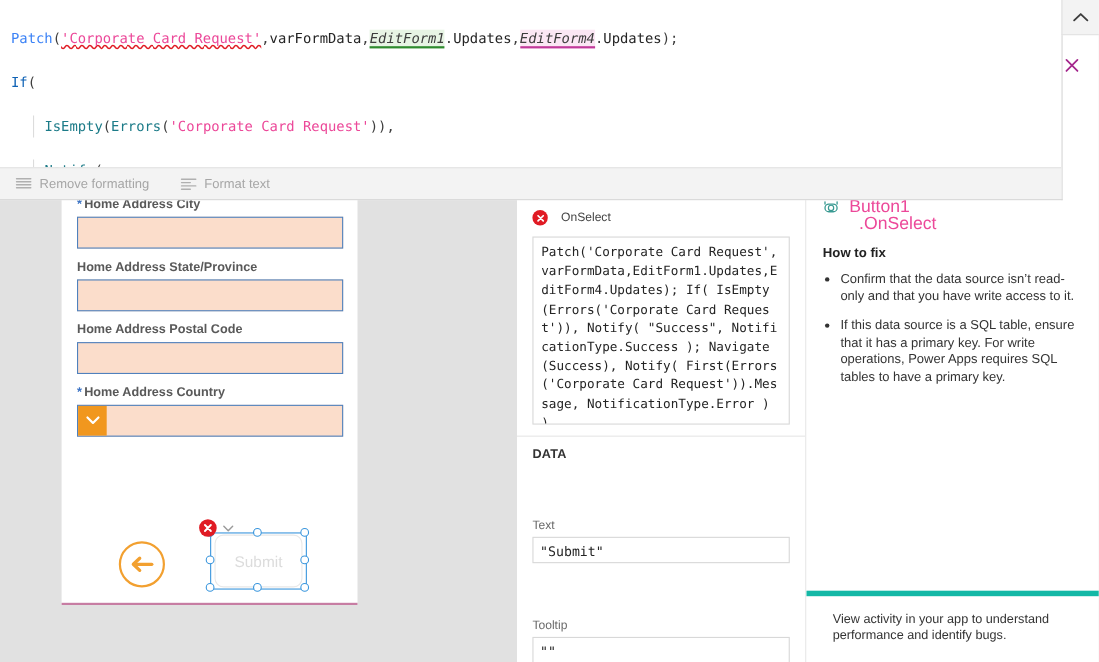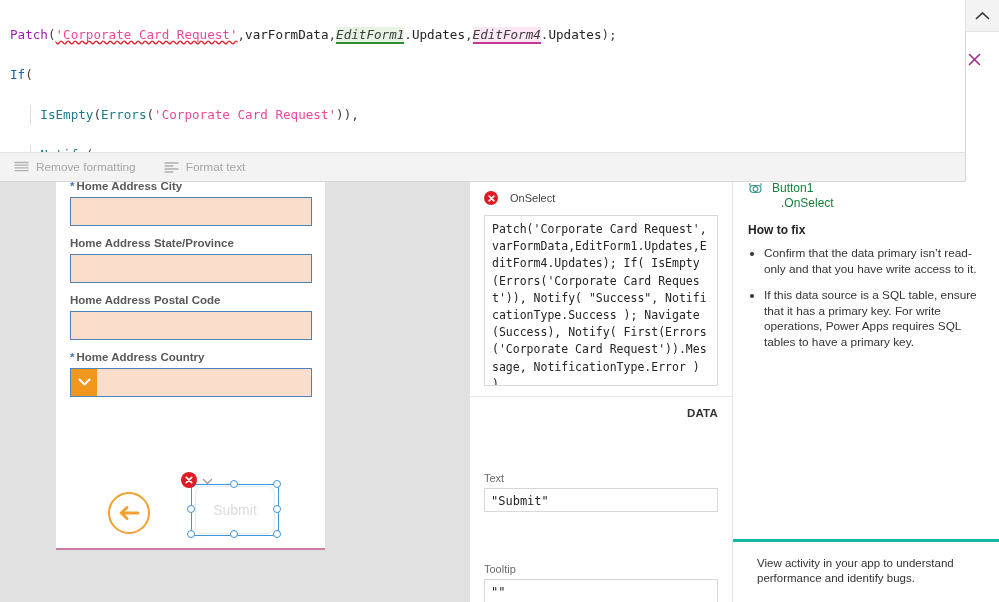--- a/index.html
+++ b/index.html
@@ -103,21 +103,21 @@
     overflow: hidden;
     padding: 5px 7px;
     font-family: "DejaVu Sans Mono", monospace;
     font-size: 11.5px; line-height: 17.2px; color: #242424;
     word-break: break-all;
     white-space: pre-wrap;
   }
   .panel-divider { margin-top: 10px; border-top: 1px solid #e6e6e6; }
   .data-title {
     font-size: 11.5px; font-weight: bold; color: #333;
-    padding: 10px 14px 2px 14px; letter-spacing: .2px; text-align: right;
+    padding: 10px 14px 2px 14px; letter-spacing: .2px;
   }
   .data-field { padding: 6px 14px 0 14px; }
   .data-field-label { font-size: 11px; color: #6b6b6b; padding-bottom: 4px; margin-top: 45px; }
   .data-field-input {
     border: 1px solid #d8d8d8; background: #fff; height: 24px;
     font-family: "DejaVu Sans Mono", monospace;
     font-size: 12px; color: #242424;
     padding: 3px 6px 0 6px; line-height: 18px;
     white-space: nowrap; overflow: hidden;
   }
@@ -132,37 +132,37 @@
   .help-close {
     position: absolute; right: 16px; top: 50px;
     width: 18px; height: 18px;
     display: flex; align-items: center; justify-content: center;
     cursor: pointer;
   }
   .help-src {
     position: absolute; left: 15px; top: 181px; right: 10px;
     display: flex; gap: 8px; align-items: flex-start;
   }
-  .help-src-text { font-size: 12px; color: #15803d; line-height: 15px; }
+  .help-src-text { font-size: 16px; color: #ec4899; line-height: 15px; }
   .help-src-text .sub { padding-left: 9px; }
   .help-howto {
     position: absolute; left: 15px; top: 223px; right: 12px;
     font-size: 12px; font-weight: bold; color: #222;
   }
   .help-list {
     position: absolute; left: 15px; top: 246px; right: 14px;
     margin: 0; padding: 0 0 0 16px;
   }
   .help-list li {
     font-size: 11.8px; color: #333; line-height: 15.5px;
     margin-bottom: 11px;
   }
   .help-foot {
     position: absolute; left: 0; right: 0; bottom: 0;
-    border-top: 3px solid #14b8a6;
+    border-top: 5px solid #14b8a6;
     padding: 14px 24px 16px 24px;
   }
   .help-foot p {
     margin: 0; font-size: 11.5px; color: #333; line-height: 15px;
   }
   
   .help-bleed {
     position: absolute; left: 15px; top: 130px; right: 12px;
     font-size: 11.8px; color: #333; line-height: 15.5px;
   }
@@ -183,21 +183,21 @@
     font-family: "DejaVu Sans Mono", monospace;
     font-size: 12.6px; line-height: 20px;
     white-space: pre;
     color: #242424;
   }
   .formula-code .ln { position: relative; height: 20px; }
   .indent-rule {
     position: absolute; left: 20px; top: 0; bottom: 0;
     width: 1px; background: #dcdcdc;
   }
-  .tok-fn { color: #a21caf; }
+  .tok-fn { color: #3b82f6; }
   .tok-fn2 { color: #1c7b88; }
   .tok-str2 { color: #ec4899; }
   .tok-punct { color: #3d3d3d; }
   .tok-ctrl { color: #0f62b5; }
   .sq {
     text-decoration: underline wavy #e01b24;
     text-decoration-skip-ink: none;
   }
   .hl-green {
     background: #e7f4e4; border-bottom: 2px solid #2e8b2e;
@@ -348,21 +348,21 @@
     </svg>
     <div class="help-src-text">
       <div>Button1</div>
       <div class="sub">.OnSelect</div>
     </div>
   </div>
 
   <div class="help-howto">How to fix</div>
 
   <ul class="help-list">
-    <li>Confirm that the data primary isn’t read-only and that you have write access to it.</li>
+    <li>Confirm that the data source isn’t read-only and that you have write access to it.</li>
     <li>If this data source is a SQL table, ensure that it has a primary key. For write operations, Power Apps requires SQL tables to have a primary key.</li>
   </ul>
 
   <div class="help-foot">
     <p>View activity in your app to understand performance and identify bugs.</p>
   </div>
 </div>
 
 <div class="formula-overlay">
   <div class="formula-code">

